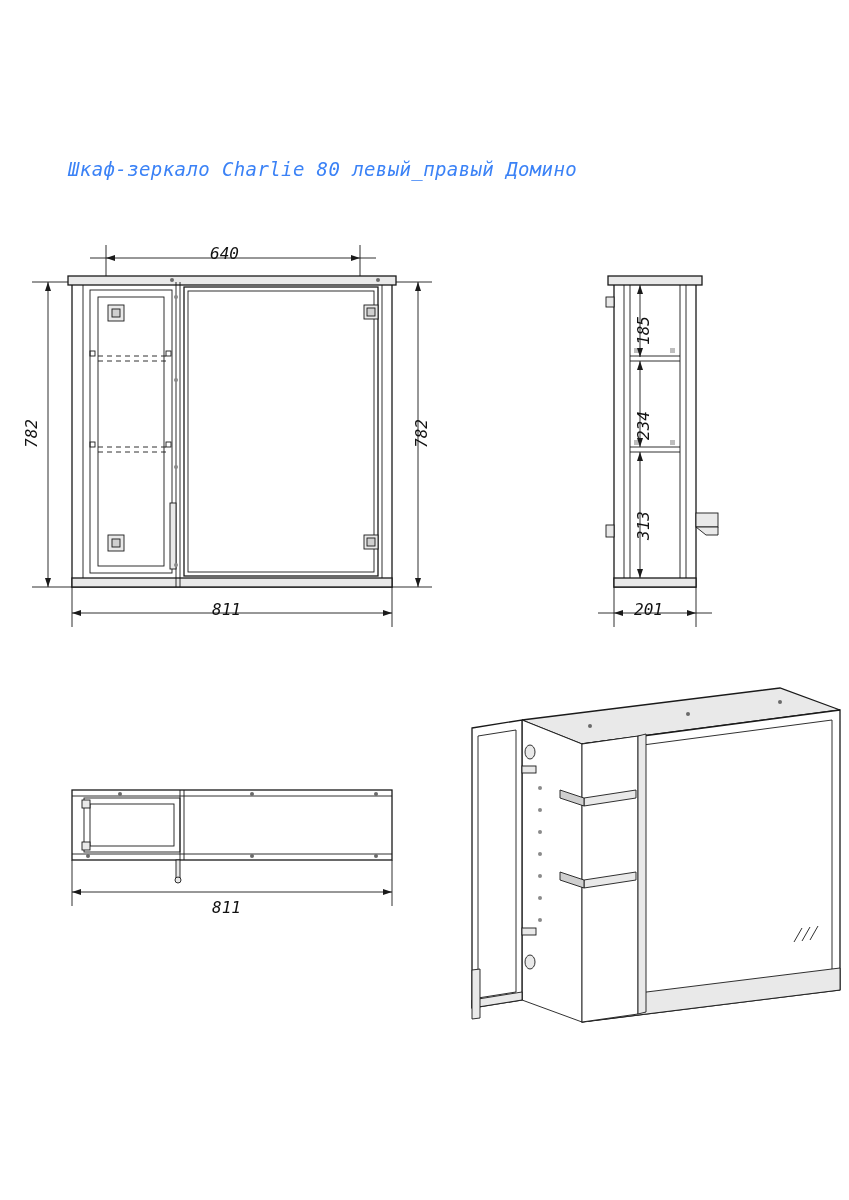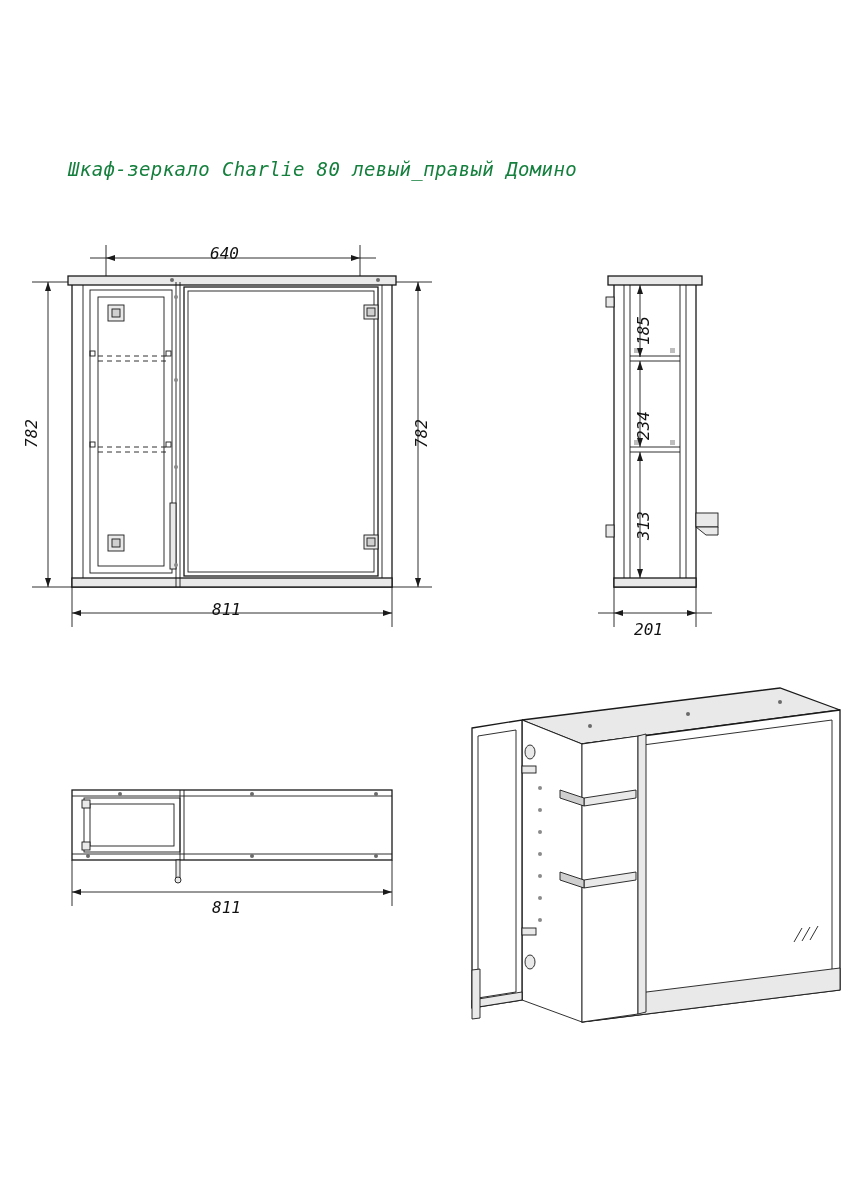--- a/index.html
+++ b/index.html
@@ -23,21 +23,21 @@
   }
   .title {
     position: absolute;
     left: 68px;
     top: 158px;
     font-family: "DejaVu Sans Mono", monospace;
     font-style: italic;
     font-size: 19px;
     letter-spacing: 0.4px;
     white-space: nowrap;
-    color: #15803d;
+    color: #3b82f6;
   }
   .dimtext {
     position: absolute;
     font-family: "DejaVu Sans Mono", monospace;
     font-style: italic;
     font-size: 16px;
     color: #111;
     white-space: nowrap;
   }
   .dimtext.vert {
@@ -211,21 +211,21 @@
         <line x1="106" y1="352" x2="106" y2="392"></line>
         <line x1="8" y1="378" x2="122" y2="378"></line>
         <path d="M24 378 l9 -3 v6 z" fill="#1a1a1a" stroke="none"></path>
         <path d="M106 378 l-9 -3 v6 z" fill="#1a1a1a" stroke="none"></path>
       </g>
     </svg>
 
     <div class="dimtext vert" style="left:634px; top:345px;">185</div>
     <div class="dimtext vert" style="left:634px; top:440px;">234</div>
     <div class="dimtext vert" style="left:634px; top:540px;">313</div>
-    <div class="dimtext" style="left:634px; top:600px;margin-top:20px;">201</div>
+    <div class="dimtext" style="left:634px; top:600px;">201</div>
   </div>
 
   <div>
     <svg width="400" height="150" viewBox="0 0 400 150" style="position:absolute;left:20px;top:770px;">
       <rect x="52" y="20" width="320" height="70" class="ln med fillw"></rect>
       <line x1="52" y1="26" x2="372" y2="26" class="ln thin"></line>
       <line x1="52" y1="84" x2="372" y2="84" class="ln thin"></line>
 
       <rect x="64" y="28" width="96" height="54" class="ln thin fillw"></rect>
       <rect x="70" y="34" width="84" height="42" class="ln thin"></rect>

